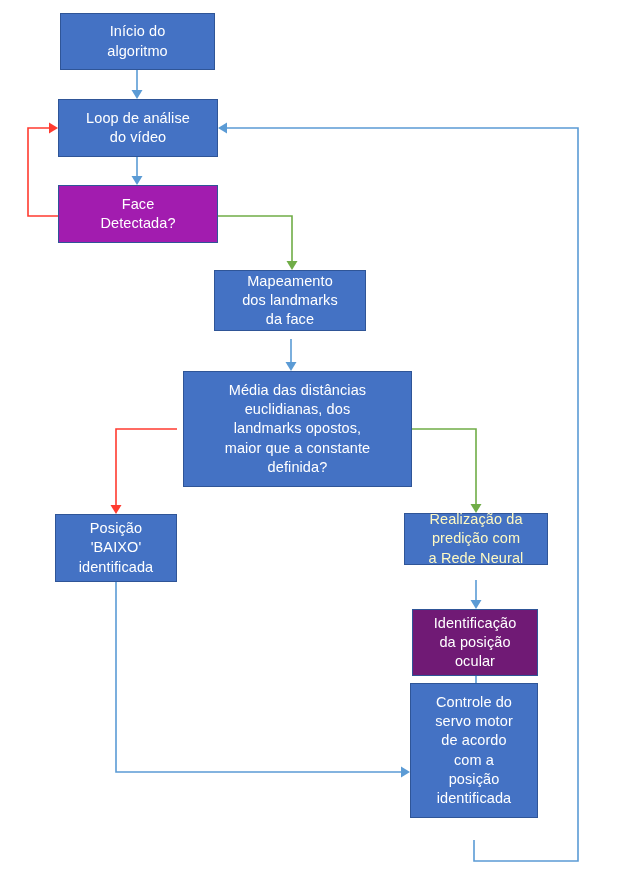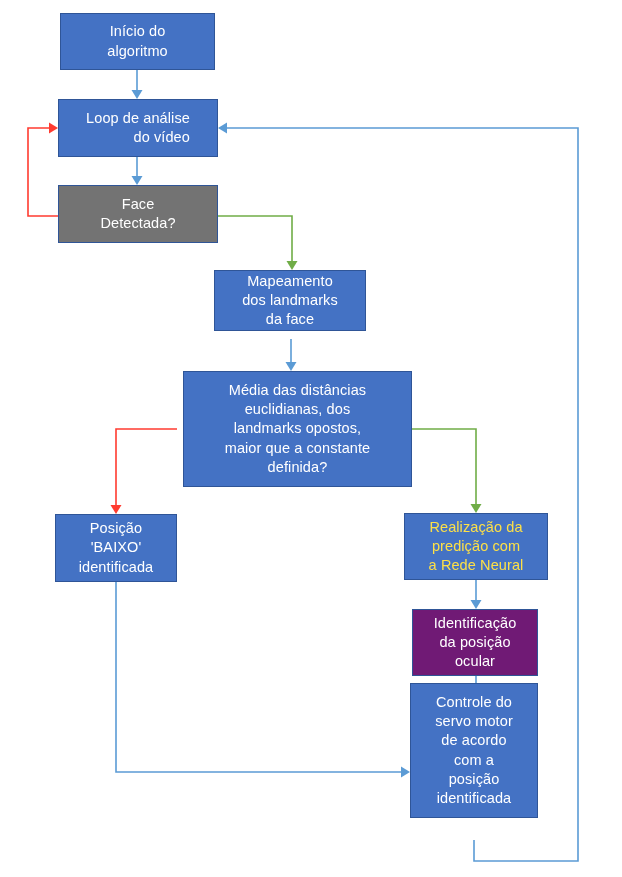--- a/index.html
+++ b/index.html
@@ -93,36 +93,36 @@
       </g>
       <g>
         <polyline points="474,840 474,861 578,861 578,128 226,128" fill="none" stroke="#5B9BD5" stroke-width="1.6" stroke-linecap="butt" stroke-linejoin="miter"></polyline>
         <polygon points="227,122.5 227,133.5 218,128" fill="#5B9BD5"></polygon>
       </g>
     </svg>
 
   <div id="node-layer">
       <div class="node" style="left: 60px; top: 13px; width: 155px; height: 57px; background: rgb(68, 114, 196); border-color: rgb(47, 85, 151); color: rgb(255, 255, 255);">Início do
 algoritmo</div>
-      <div class="node" style="left: 58px; top: 99px; width: 160px; height: 58px; background: rgb(68, 114, 196); border-color: rgb(47, 85, 151); color: rgb(255, 255, 255); text-align: right;">Loop de análise
+      <div class="node" style="left: 58px; top: 99px; width: 160px; height: 58px; background: rgb(68, 114, 196); border-color: rgb(47, 85, 151); color: rgb(255, 255, 255);">Loop de análise
 do vídeo</div>
-      <div class="node" style="left: 58px; top: 185px; width: 160px; height: 58px; background: #737373; border-color: rgb(47, 85, 151); color: rgb(255, 255, 255);">Face
+      <div class="node" style="left: 58px; top: 185px; width: 160px; height: 58px; background: #a21caf; border-color: rgb(47, 85, 151); color: rgb(255, 255, 255);">Face
 Detectada?</div>
       <div class="node" style="left: 214px; top: 270px; width: 152px; height: 61px; background: rgb(68, 114, 196); border-color: rgb(47, 85, 151); color: rgb(255, 255, 255);">Mapeamento
 dos landmarks
 da face</div>
       <div class="node" style="left: 183px; top: 371px; width: 229px; height: 116px; background: rgb(68, 114, 196); border-color: rgb(47, 85, 151); color: rgb(255, 255, 255);">Média das distâncias
 euclidianas, dos
 landmarks opostos,
 maior que a constante
 definida?</div>
       <div class="node" style="left: 55px; top: 514px; width: 122px; height: 68px; background: rgb(68, 114, 196); border-color: rgb(47, 85, 151); color: rgb(255, 255, 255);">Posição
 'BAIXO'
 identificada</div>
-      <div class="node" style="left: 404px; top: 513px; width: 144px; height: 67px; background: rgb(68, 114, 196); border-color: rgb(47, 85, 151); color: #fde047;">Realização da
+      <div class="node" style="left: 404px; top: 513px; width: 144px; height: 52px; background: rgb(68, 114, 196); border-color: rgb(47, 85, 151); color: #fef9c3;">Realização da
 predição com
 a Rede Neural</div>
       <div class="node" style="left: 412px; top: 609px; width: 126px; height: 67px; background: #701a75; border-color: rgb(47, 85, 151); color: rgb(255, 255, 255);">Identificação
 da posição
 ocular</div>
       <div class="node" style="left: 410px; top: 683px; width: 128px; height: 135px; background: rgb(68, 114, 196); border-color: rgb(47, 85, 151); color: rgb(255, 255, 255);">Controle do
 servo motor
 de acordo
 com a
 posição

